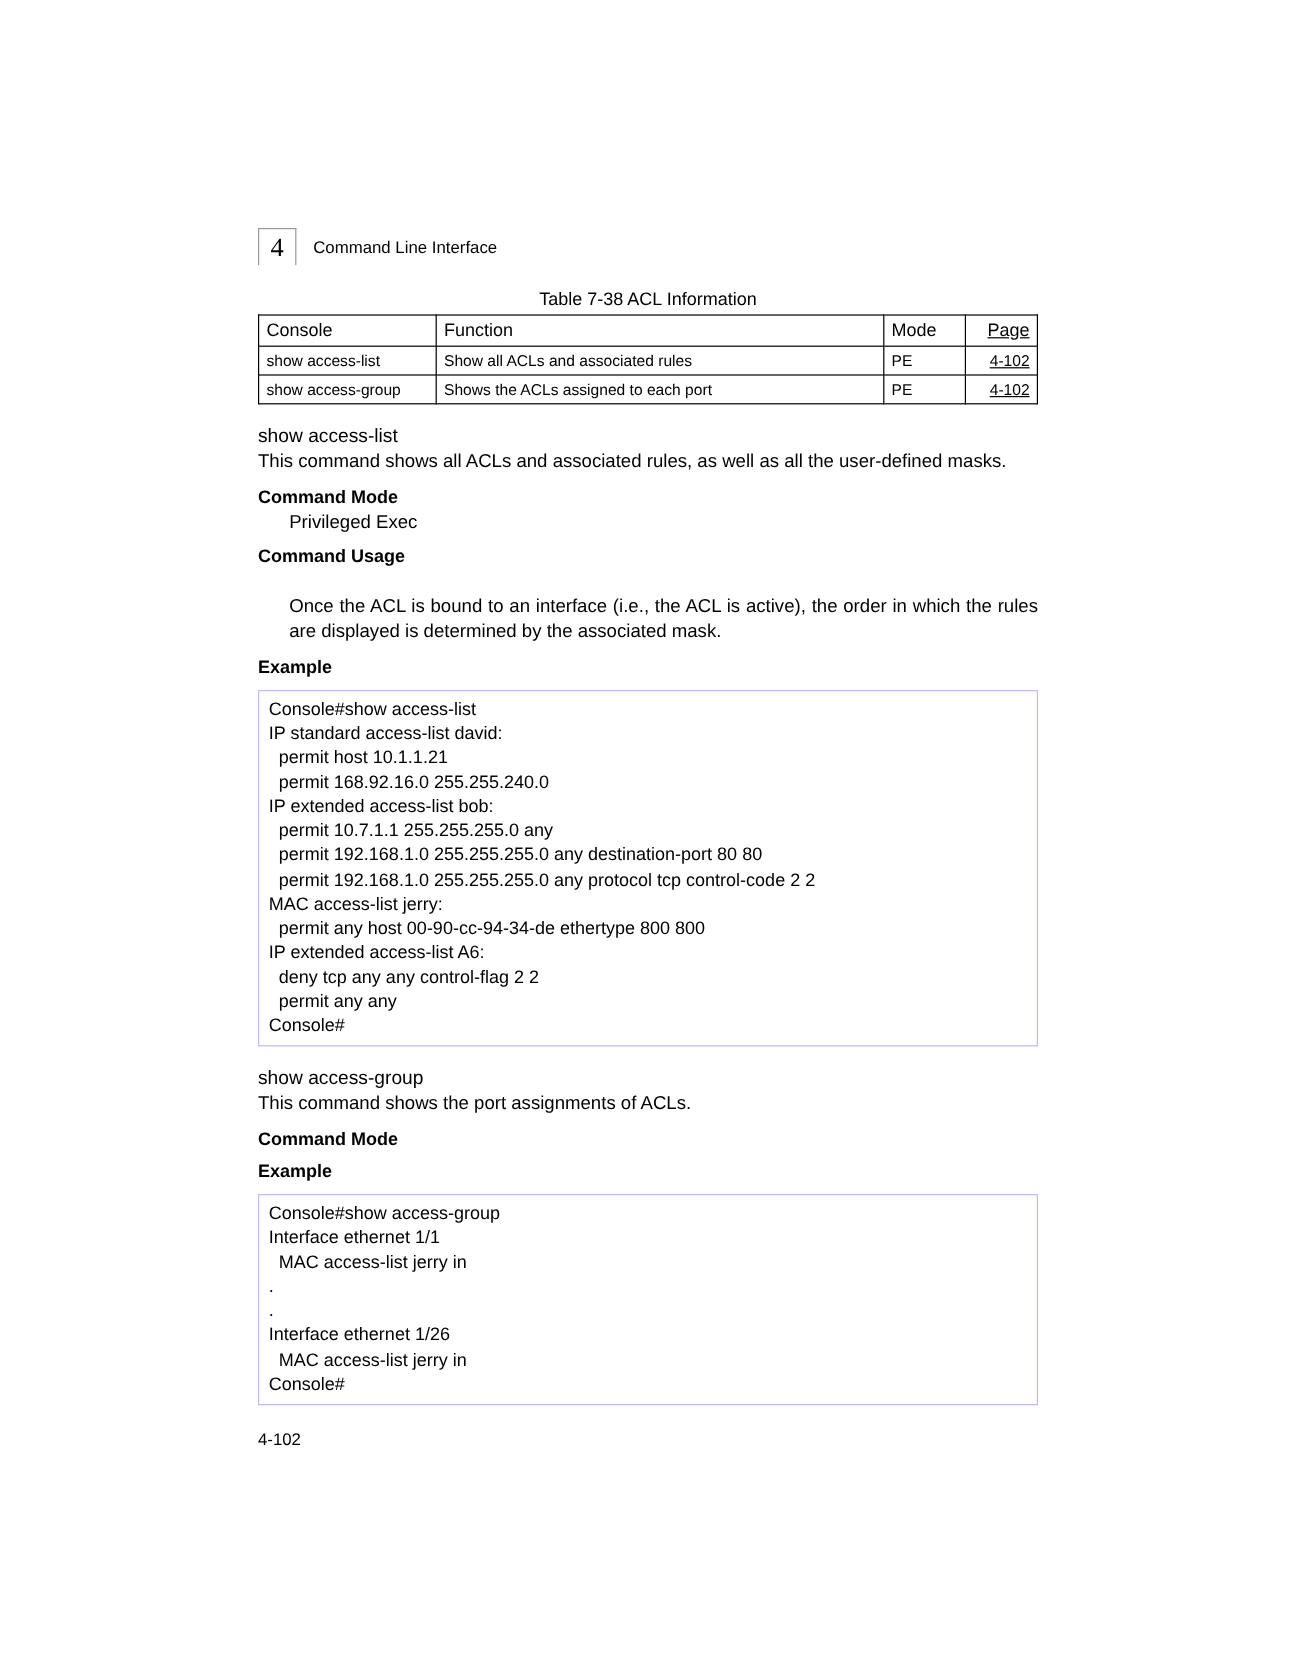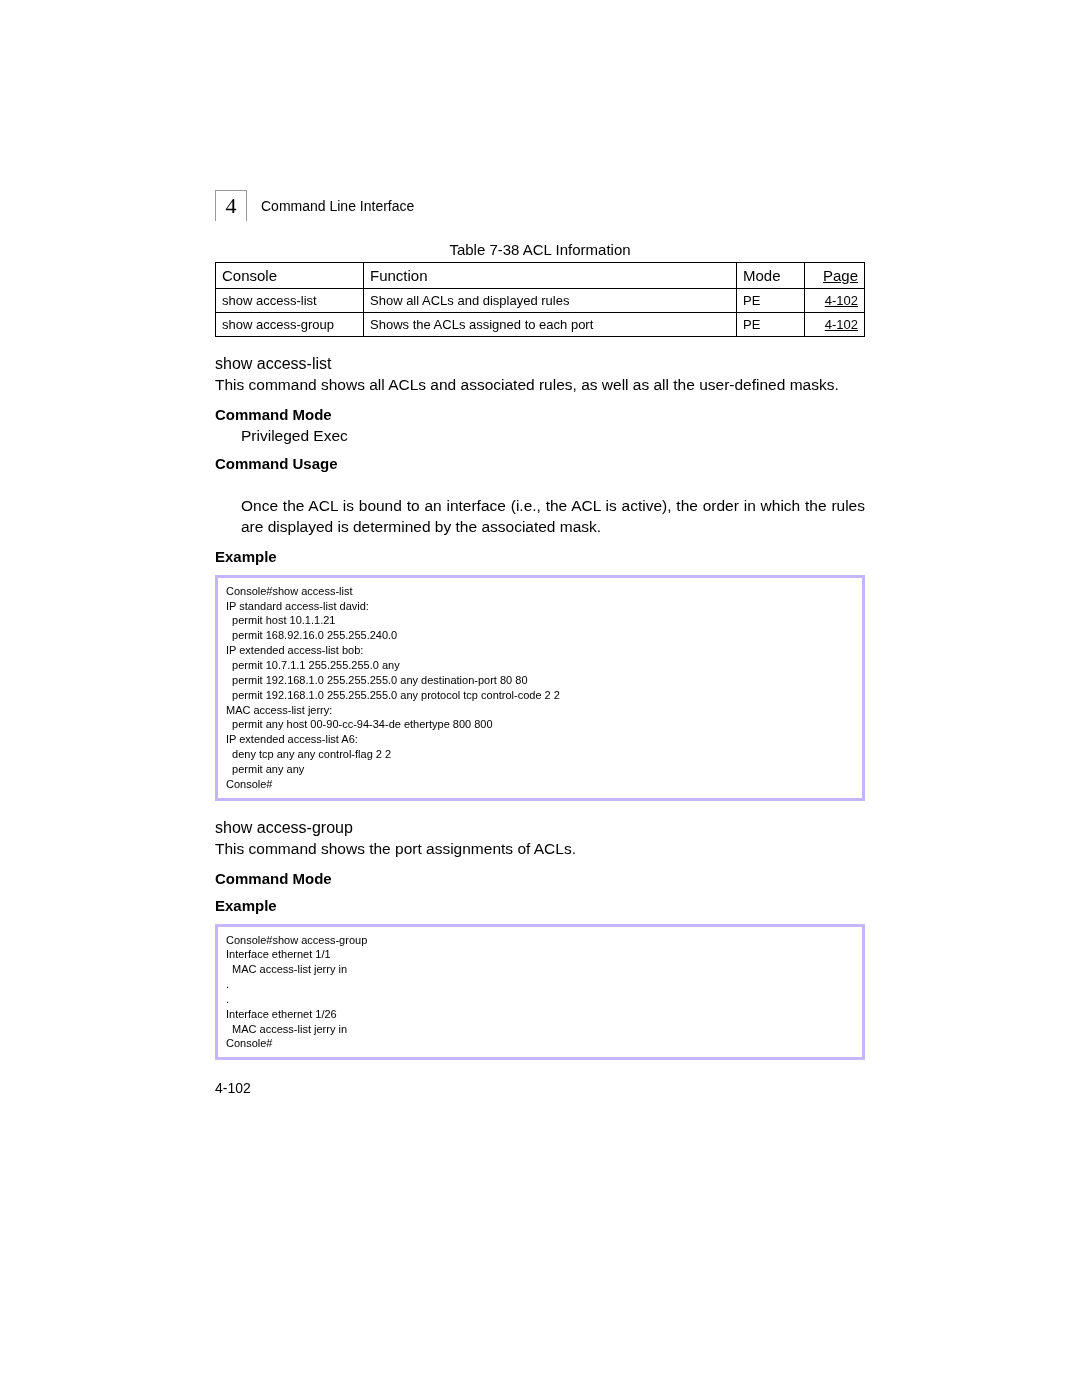--- a/index.html
+++ b/index.html
@@ -79,23 +79,23 @@
   .label-bold {
     font-weight: 700;
     font-size: 15px;
     margin: 10px 0 4px 0;
   }
   .indent {
     margin-left: 26px;
     font-size: 15.5px;
   }
   pre.codeblock {
-    border: 3px solid #c4b5fd;
+    border: 1px solid #c4b5fd;
     font-family: Arial, Helvetica, sans-serif;
-    font-size: 11px;
+    font-size: 15px;
     line-height: 1.35;
     padding: 6px 8px;
     margin: 10px 0 14px 0;
     white-space: pre;
     overflow: hidden;
   }
   .page-number {
     font-size: 14px;
     margin-top: 20px;
   }
@@ -120,21 +120,21 @@
       <tr>
         <th class="cmd">Console</th>
         <th>Function</th>
         <th class="mode">Mode</th>
         <th class="page">Page</th>
       </tr>
     </thead>
     <tbody>
       <tr>
         <td class="cmd">show access-list</td>
-        <td>Show all ACLs and displayed rules</td>
+        <td>Show all ACLs and associated rules</td>
         <td class="mode">PE</td>
         <td class="page">4-102</td>
       </tr>
       <tr>
         <td class="cmd">show access-group</td>
         <td>Shows the ACLs assigned to each port</td>
         <td class="mode">PE</td>
         <td class="page">4-102</td>
       </tr>
     </tbody>

